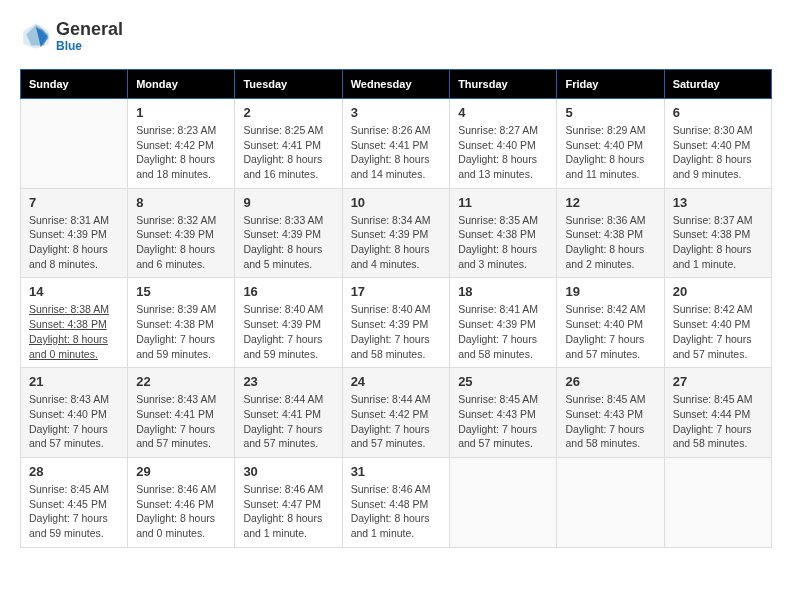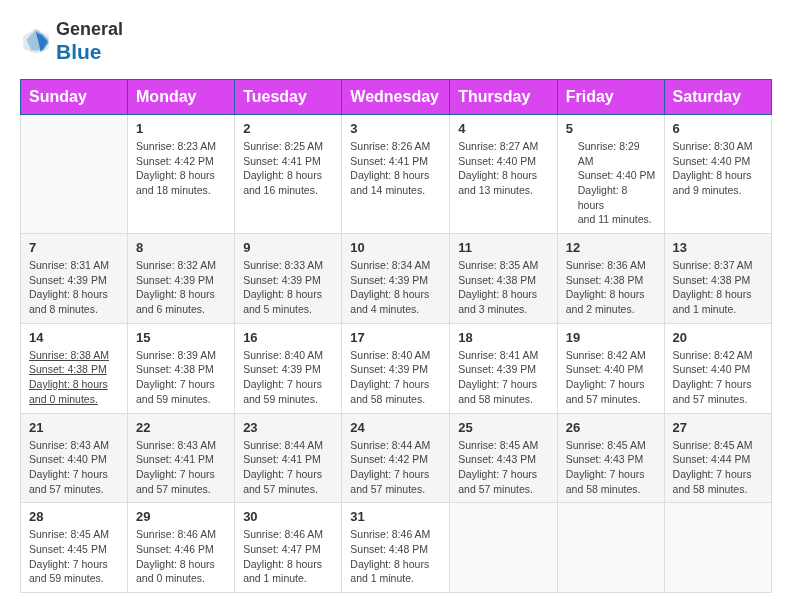--- a/index.html
+++ b/index.html
@@ -25,21 +25,21 @@
       display: flex;
       flex-direction: column;
       line-height: 1.1;
     }
     .logo-general {
       font-size: 18px;
       font-weight: bold;
       color: #333;
     }
     .logo-blue {
-      font-size: 21px;
+      font-size: 12px;
       font-weight: bold;
       color: #1a6faf;
     }
     .logo-icon {
       width: 32px;
       height: 32px;
     }
     .title-section {
       text-align: right;
     }
@@ -53,25 +53,25 @@
       font-size: 15px;
       color: #555;
       margin-top: 4px;
     }
     .calendar {
       width: 100%;
       border-collapse: collapse;
       border: 1px solid #ccc;
     }
     .calendar th {
-      background-color: #d946ef;
+      background-color: #000000;
       color: white;
       text-align: left;
       padding: 8px 8px;
-      font-size: 16px;
+      font-size: 11px;
       font-weight: bold;
       border: 1px solid #2060a8;
     }
     .calendar td {
       vertical-align: top;
       padding: 6px 8px;
       border: 1px solid #ddd;
       width: 108px;
       min-height: 80px;
       font-size: 11px;
@@ -151,21 +151,21 @@
         </td>
         <td>
           <div class="day-number">4</div>
           <div class="day-detail" style="white-space: pre-line;">Sunrise: 8:27 AM
 Sunset: 4:40 PM
 Daylight: 8 hours
 and 13 minutes.</div>
         </td>
         <td>
           <div class="day-number">5</div>
-          <div class="day-detail" style="white-space: pre-line; margin-left: 12px;">Sunrise: 8:29 AM
+          <div class="day-detail" style="white-space: pre-line;">Sunrise: 8:29 AM
 Sunset: 4:40 PM
 Daylight: 8 hours
 and 11 minutes.</div>
         </td>
         <td>
           <div class="day-number">6</div>
           <div class="day-detail" style="white-space: pre-line;">Sunrise: 8:30 AM
 Sunset: 4:40 PM
 Daylight: 8 hours
 and 9 minutes.</div>

